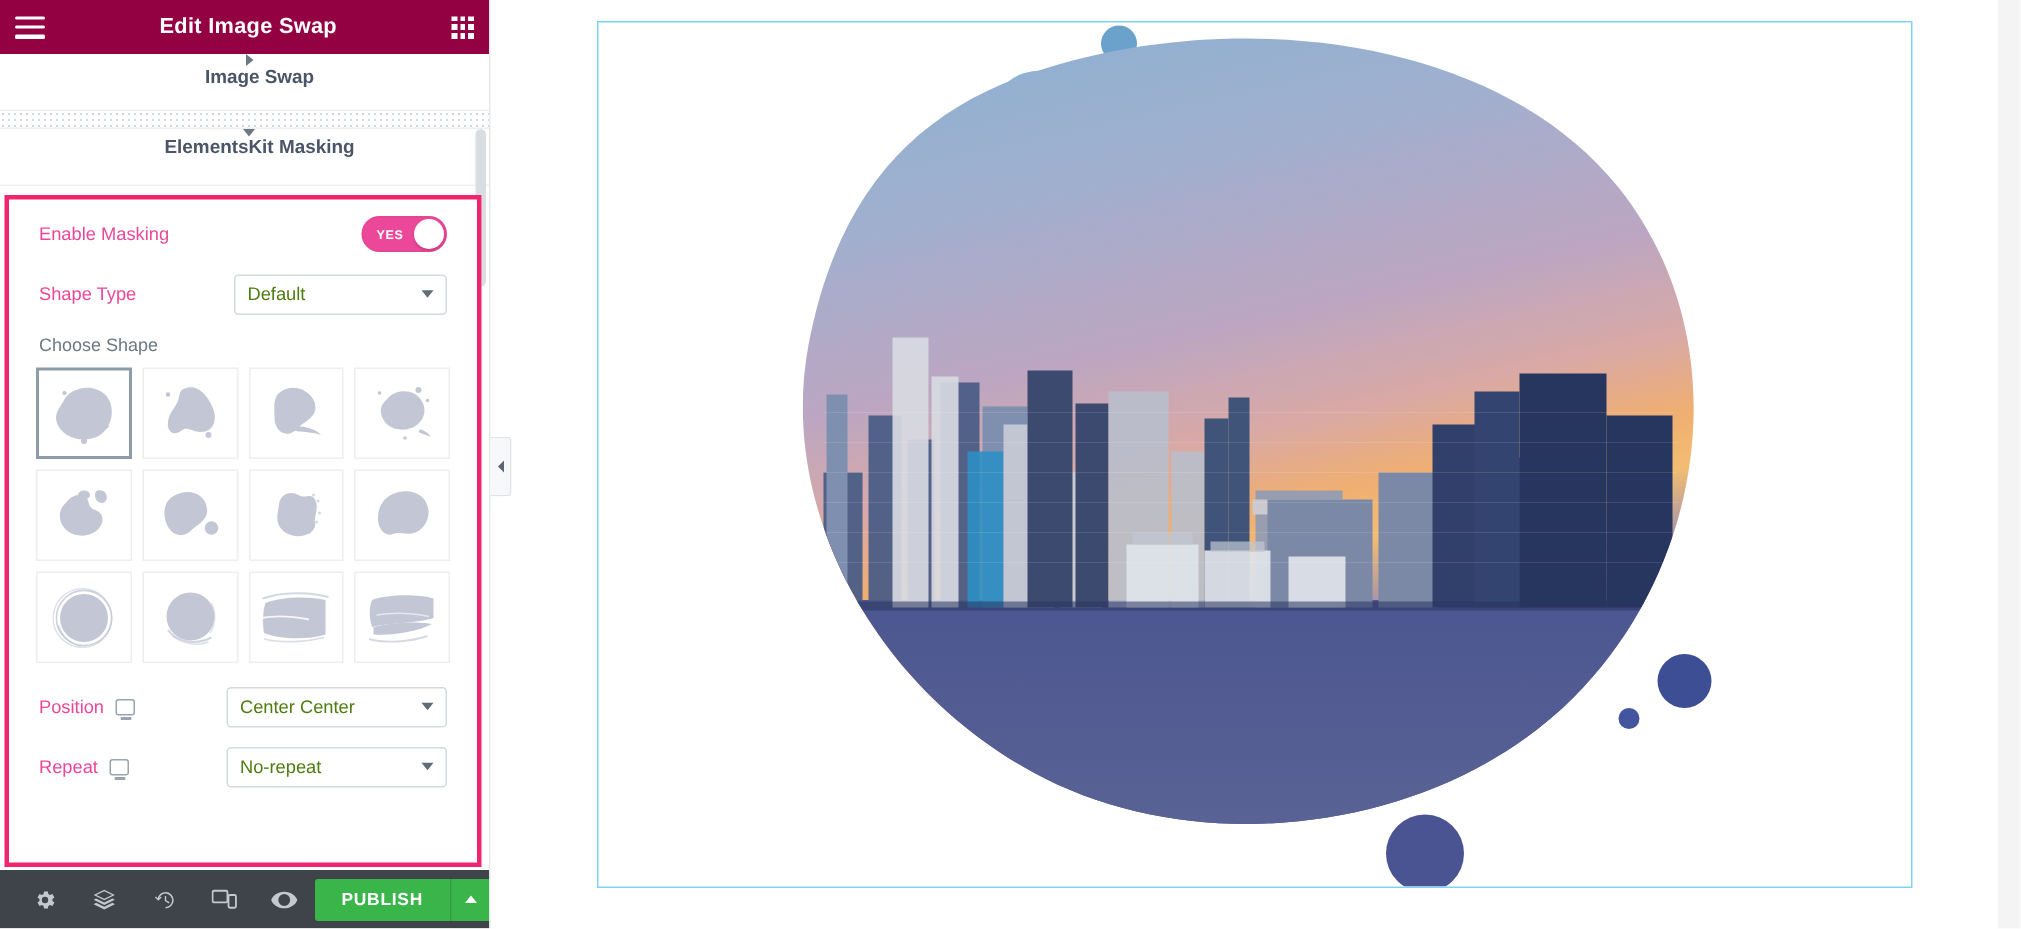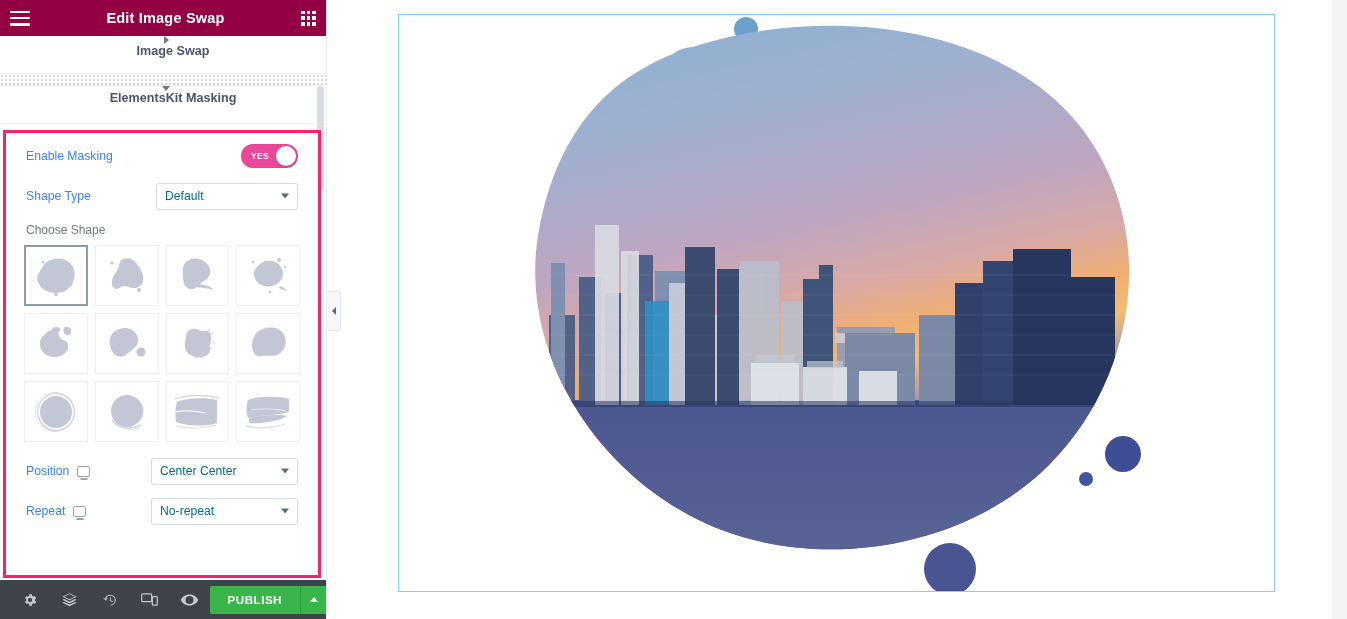--- a/index.html
+++ b/index.html
@@ -77,21 +77,21 @@
     padding: 10px 0 0 0;
   }
 
   .ctl-row {
     display: flex; align-items: center;
     padding: 0 20px;
     margin-bottom: 14px;
     height: 26px;
   }
   .ctl-label {
-    font-size: 12.2px; color: #3b82f6;
+    font-size: 12.2px; color: #ec4899;
     flex: 0 0 auto; min-width: 130px;
     display: flex; align-items: center; gap: 8px;
   }
   .ctl-label.wide { min-width: 100px; }
 
   
   .monitor-icon {
     width: 13px; height: 11px;
     border: 1.4px solid #9aa4ae;
     border-radius: 2px;
@@ -126,21 +126,21 @@
 
   
   .select {
     margin-left: auto;
     width: 147px; height: 27px;
     border: 1px solid #d5dadf;
     border-radius: 3px;
     background: #ffffff;
     display: flex; align-items: center;
     padding: 0 8px;
-    font-size: 12.2px; color: #0369a1;
+    font-size: 12.2px; color: #4d7c0f;
     position: relative;
     cursor: pointer;
   }
   .select .caret {
     position:absolute; right: 8px; top: 50%;
     transform: translateY(-50%);
     width:0;height:0;
     border-top: 5px solid #5f6c78;
     border-left: 4.5px solid transparent;
     border-right: 4.5px solid transparent;

